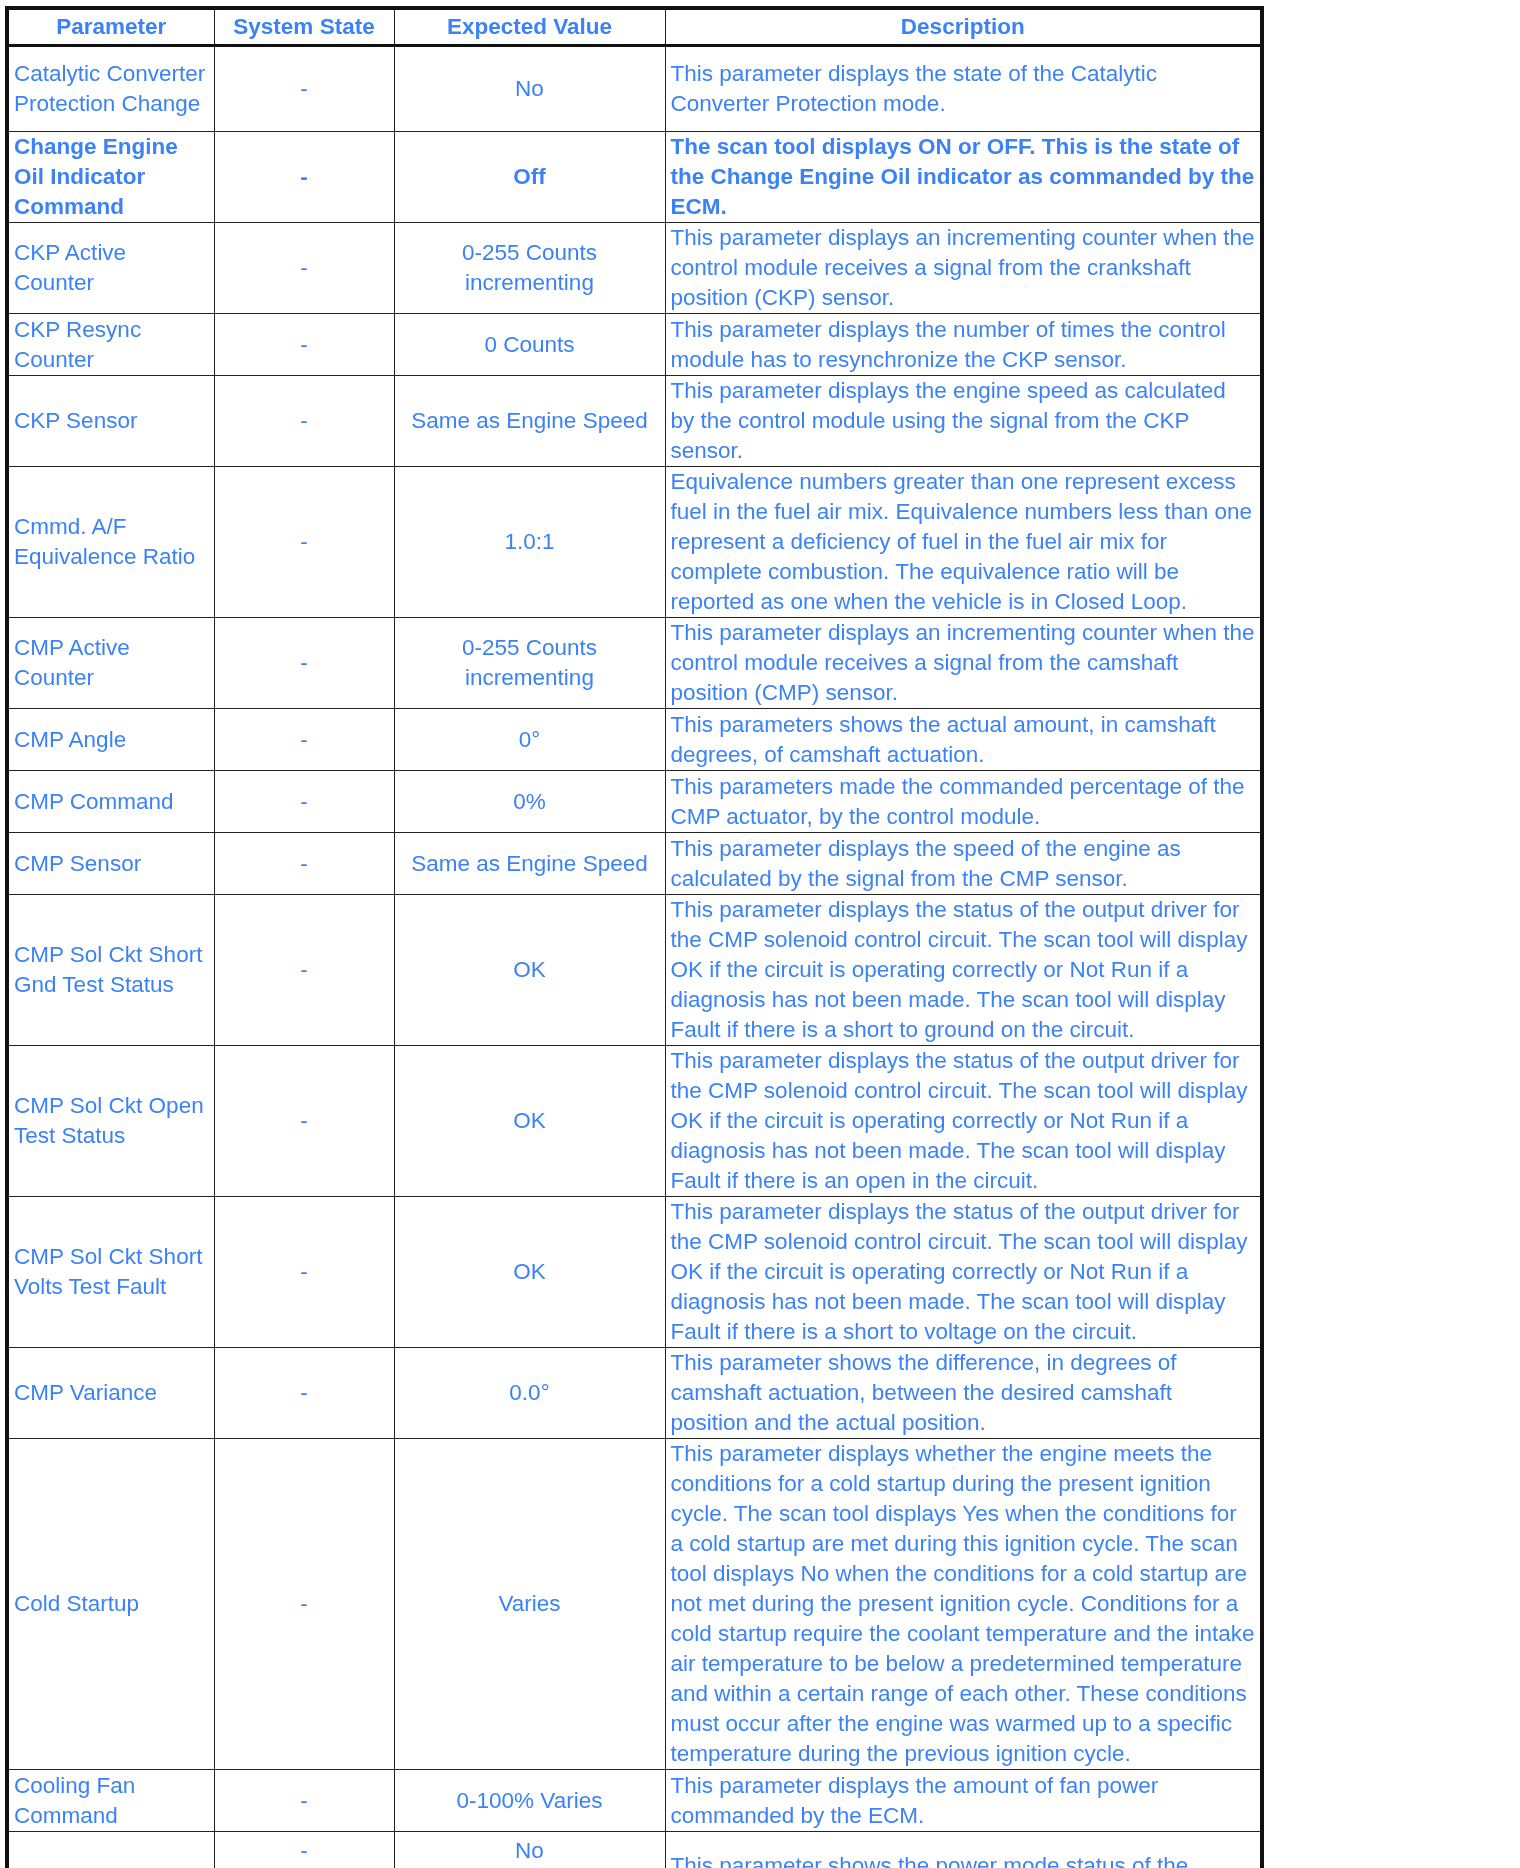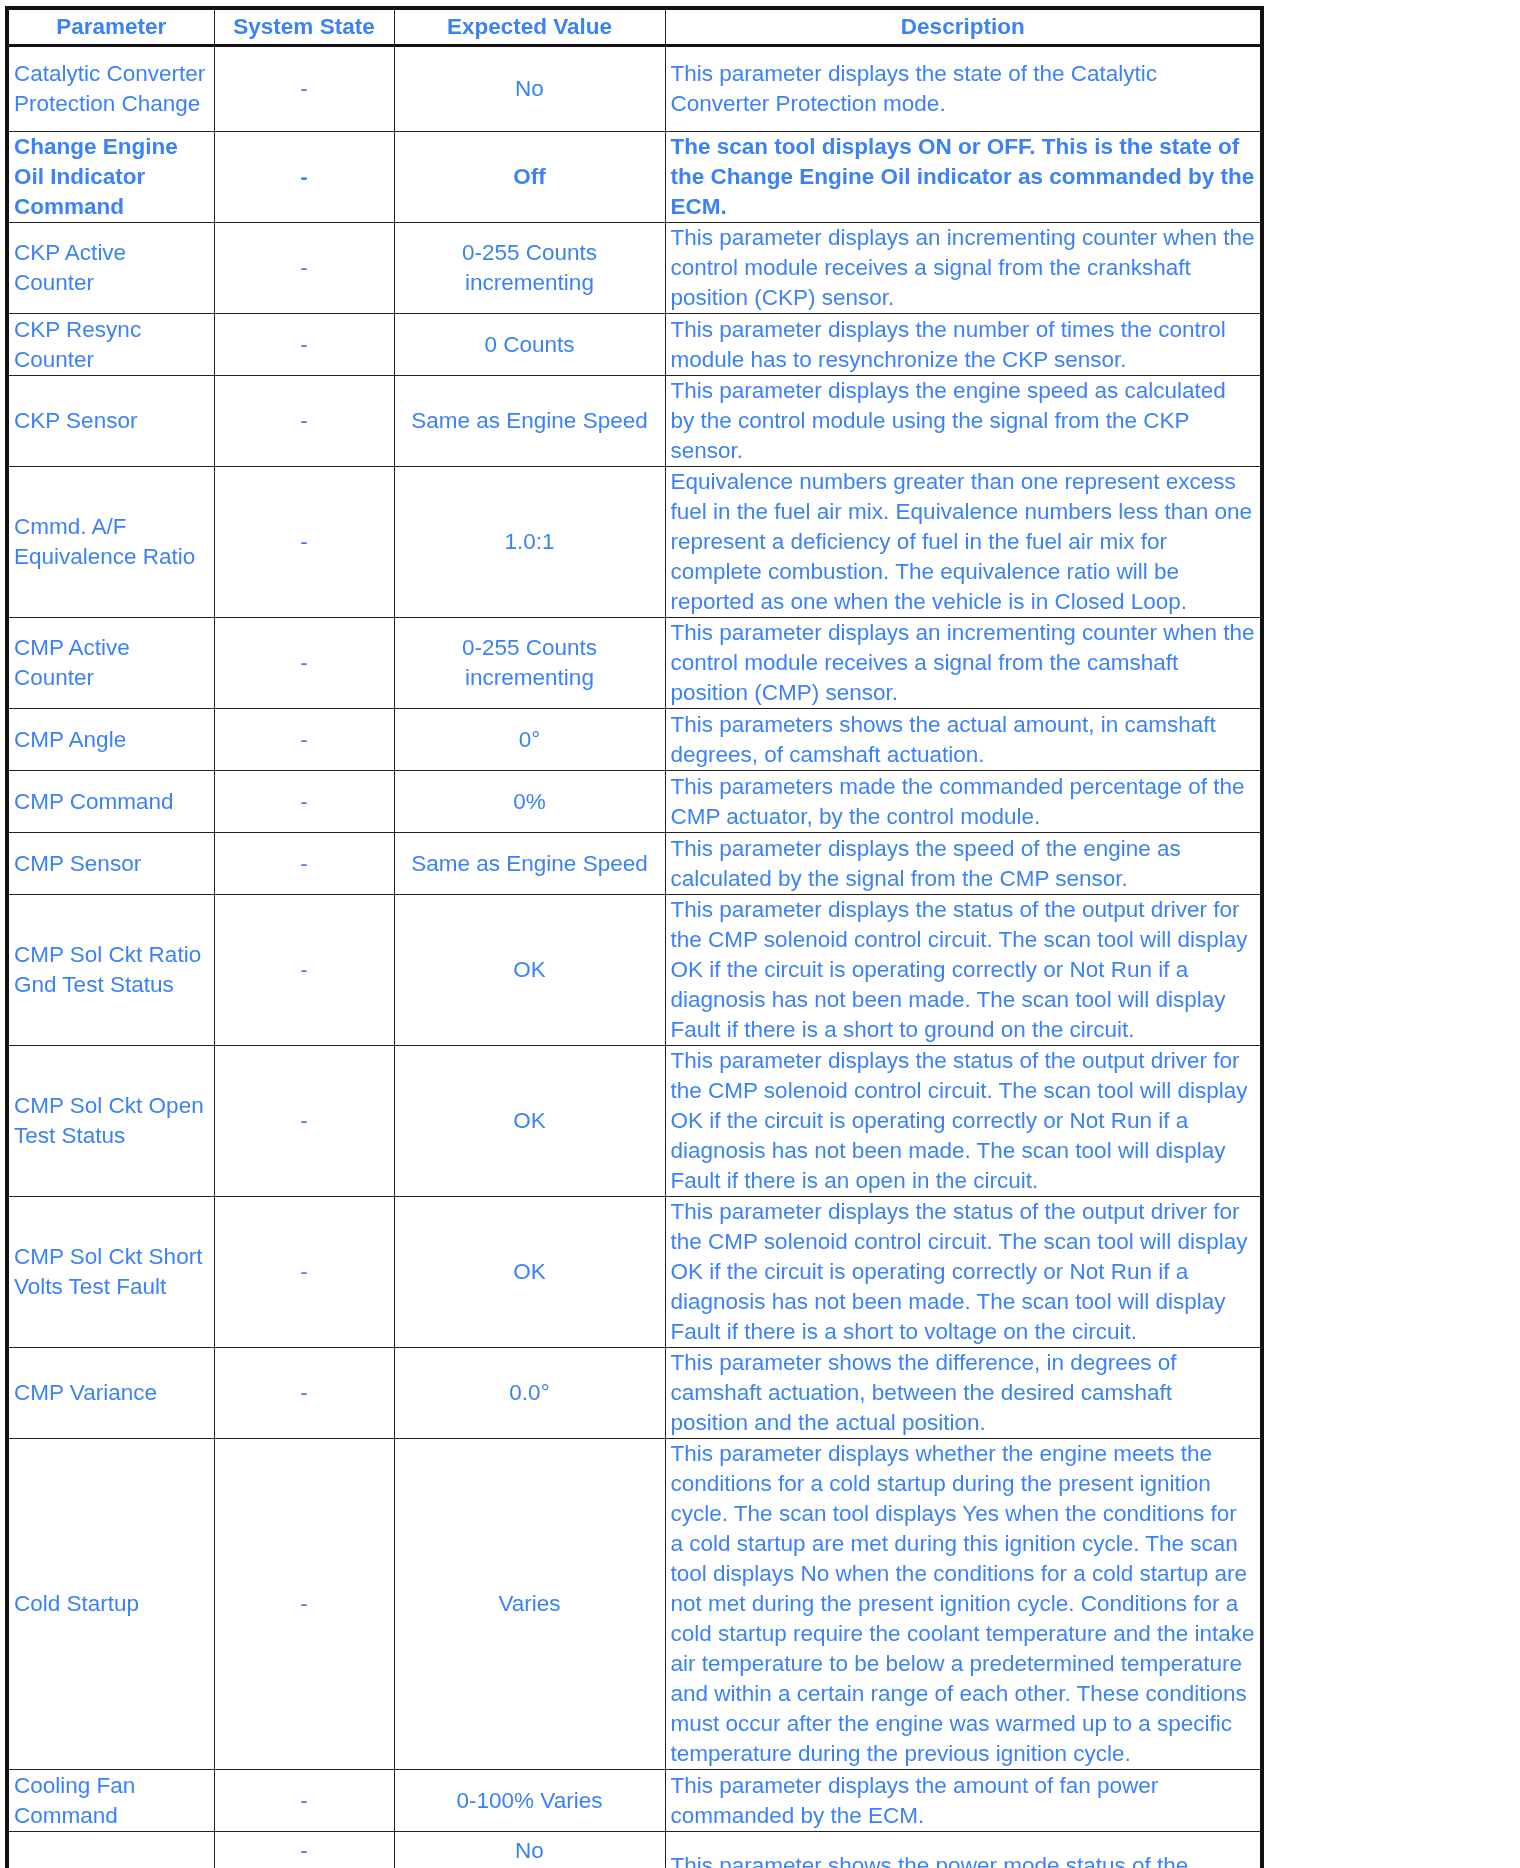--- a/index.html
+++ b/index.html
@@ -103,21 +103,21 @@
         <td class="center">0%</td>
         <td class="left desc">This parameters made the commanded percentage of the CMP actuator, by the control module.</td>
       </tr>
       <tr style="height: 62px;">
         <td class="left">CMP Sensor</td>
         <td class="center">-</td>
         <td class="center">Same as Engine Speed</td>
         <td class="left desc">This parameter displays the speed of the engine as calculated by the signal from the CMP sensor.</td>
       </tr>
       <tr style="height: 110px;">
-        <td class="left">CMP Sol Ckt Ratio Gnd Test Status</td>
+        <td class="left">CMP Sol Ckt Short Gnd Test Status</td>
         <td class="center">-</td>
         <td class="center">OK</td>
         <td class="left desc">This parameter displays the status of the output driver for the CMP solenoid control circuit. The scan tool will display OK if the circuit is operating correctly or Not Run if a diagnosis has not been made. The scan tool will display Fault if there is a short to ground on the circuit.</td>
       </tr>
       <tr style="height: 110px;">
         <td class="left">CMP Sol Ckt Open Test Status</td>
         <td class="center">-</td>
         <td class="center">OK</td>
         <td class="left desc">This parameter displays the status of the output driver for the CMP solenoid control circuit. The scan tool will display OK if the circuit is operating correctly or Not Run if a diagnosis has not been made. The scan tool will display Fault if there is an open in the circuit.</td>
       </tr>

